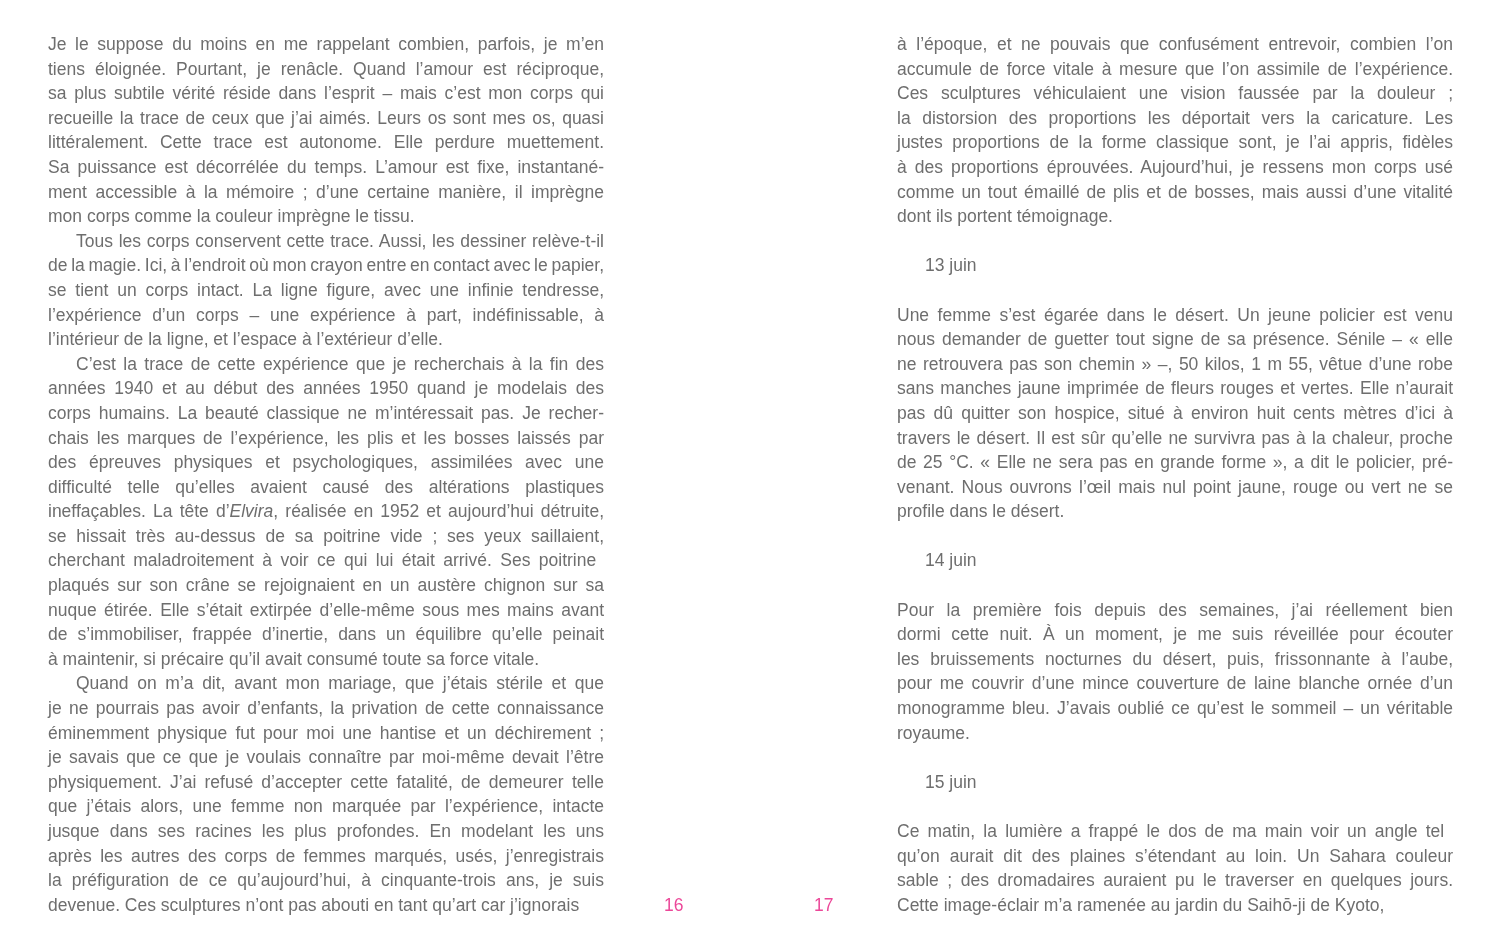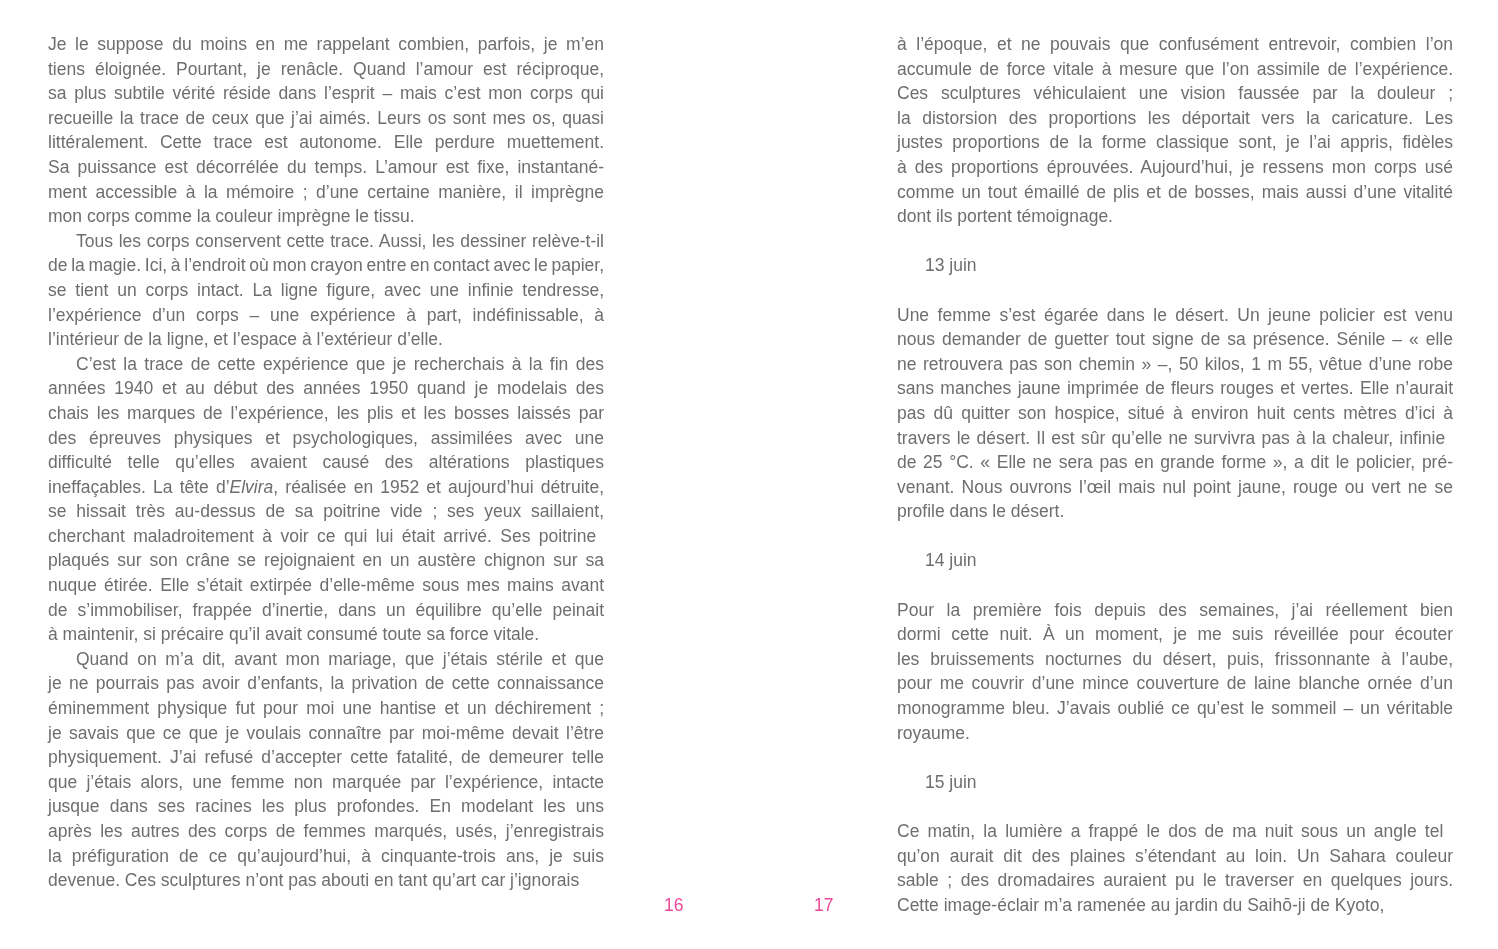--- a/index.html
+++ b/index.html
@@ -44,20 +44,21 @@
     <div class="para">
       <div class="line j ind"><span class="ls" style="word-spacing: 0.847222px;">Tous les corps conservent cette trace. Aussi, les dessiner relève-t-il</span></div>
       <div class="line j"><span class="ls" style="word-spacing: -1.14286px;">de la magie. Ici, à l’endroit où mon crayon entre en contact avec le papier,</span></div>
       <div class="line j"><span class="ls" style="word-spacing: 3.93892px;">se tient un corps intact. La ligne figure, avec une infinie tendresse,</span></div>
       <div class="line j"><span class="ls" style="word-spacing: 5.89236px;">l’expérience d’un corps – une expérience à part, indéfinissable, à</span></div>
       <div class="line last"><span class="ls">l’intérieur de la ligne, et l’espace à l’extérieur d’elle.</span></div>
     </div>
     <div class="para">
       <div class="line j ind"><span class="ls" style="word-spacing: 2.57552px;">C’est la trace de cette expérience que je recherchais à la fin des</span></div>
       <div class="line j"><span class="ls" style="word-spacing: 3.92898px;">années 1940 et au début des années 1950 quand je modelais des</span></div>
+      <div class="line j"><span class="ls" style="word-spacing: 3.09028px;">corps humains. La beauté classique ne m’intéressait pas. Je recher-</span></div>
       <div class="line j"><span class="ls" style="word-spacing: 3.05966px;">chais les marques de l’expérience, les plis et les bosses laissés par</span></div>
       <div class="line j"><span class="ls" style="word-spacing: 7.85714px;">des épreuves physiques et psychologiques, assimilées avec une</span></div>
       <div class="line j"><span class="ls" style="word-spacing: 10.8192px;">difficulté telle qu’elles avaient causé des altérations plastiques</span></div>
       <div class="line j"><span class="ls" style="word-spacing: 2.25px;"><span>ineffaçables. La tête d’</span><em>Elvira</em><span>, réalisée en 1952 et aujourd’hui détruite,</span></span></div>
       <div class="line j"><span class="ls" style="word-spacing: 5.00426px;">se hissait très au-dessus de sa poitrine vide ; ses yeux saillaient,</span></div>
       <div class="line j"><span class="ls" style="word-spacing: 3.55938px;">cherchant maladroitement à voir ce qui lui était arrivé. Ses poitrine</span></div>
       <div class="line j"><span class="ls" style="word-spacing: 3.14062px;">plaqués sur son crâne se rejoignaient en un austère chignon sur sa</span></div>
       <div class="line j"><span class="ls" style="word-spacing: 2.55035px;">nuque étirée. Elle s’était extirpée d’elle-même sous mes mains avant</span></div>
       <div class="line j"><span class="ls" style="word-spacing: 5.17383px;">de s’immobiliser, frappée d’inertie, dans un équilibre qu’elle peinait</span></div>
       <div class="line last"><span class="ls">à maintenir, si précaire qu’il avait consumé toute sa force vitale.</span></div>
@@ -86,37 +87,37 @@
       <div class="line j"><span class="ls" style="word-spacing: 2.15495px;">comme un tout émaillé de plis et de bosses, mais aussi d’une vitalité</span></div>
       <div class="line last"><span class="ls">dont ils portent témoignage.</span></div>
     </div>
     <div class="heading">13 juin</div>
     <div class="para">
       <div class="line j"><span class="ls" style="word-spacing: 3.58665px;">Une femme s’est égarée dans le désert. Un jeune policier est venu</span></div>
       <div class="line j"><span class="ls" style="word-spacing: 2.14714px;">nous demander de guetter tout signe de sa présence. Sénile – « elle</span></div>
       <div class="line j"><span class="ls" style="word-spacing: 1.63616px;">ne retrouvera pas son chemin » –, 50 kilos, 1 m 55, vêtue d’une robe</span></div>
       <div class="line j"><span class="ls" style="word-spacing: 1.51719px;">sans manches jaune imprimée de fleurs rouges et vertes. Elle n’aurait</span></div>
       <div class="line j"><span class="ls" style="word-spacing: 3.36979px;">pas dû quitter son hospice, situé à environ huit cents mètres d’ici à</span></div>
-      <div class="line j"><span class="ls" style="word-spacing: 1.39183px;">travers le désert. Il est sûr qu’elle ne survivra pas à la chaleur, infinie</span></div>
+      <div class="line j"><span class="ls" style="word-spacing: 1.39183px;">travers le désert. Il est sûr qu’elle ne survivra pas à la chaleur, proche</span></div>
       <div class="line j"><span class="ls" style="word-spacing: 1.78516px;">de 25 °C. « Elle ne sera pas en grande forme », a dit le policier, pré-</span></div>
       <div class="line j"><span class="ls" style="word-spacing: 2.3151px;">venant. Nous ouvrons l’œil mais nul point jaune, rouge ou vert ne se</span></div>
       <div class="line last"><span class="ls">profile dans le désert.</span></div>
     </div>
     <div class="heading">14 juin</div>
     <div class="para">
       <div class="line j"><span class="ls" style="word-spacing: 7.73611px;">Pour la première fois depuis des semaines, j’ai réellement bien</span></div>
       <div class="line j"><span class="ls" style="word-spacing: 5.53693px;">dormi cette nuit. À un moment, je me suis réveillée pour écouter</span></div>
       <div class="line j"><span class="ls" style="word-spacing: 5.9043px;">les bruissements nocturnes du désert, puis, frissonnante à l’aube,</span></div>
       <div class="line j"><span class="ls" style="word-spacing: 2.77656px;">pour me couvrir d’une mince couverture de laine blanche ornée d’un</span></div>
       <div class="line j"><span class="ls" style="word-spacing: 2.19844px;">monogramme bleu. J’avais oublié ce qu’est le sommeil – un véritable</span></div>
       <div class="line last"><span class="ls">royaume.</span></div>
     </div>
     <div class="heading">15 juin</div>
     <div class="para">
-      <div class="line j"><span class="ls" style="word-spacing: 3.30469px;">Ce matin, la lumière a frappé le dos de ma nuit sous un angle tel</span></div>
+      <div class="line j"><span class="ls" style="word-spacing: 3.30469px;">Ce matin, la lumière a frappé le dos de ma main voir un angle tel</span></div>
       <div class="line j"><span class="ls" style="word-spacing: 5.00938px;">qu’on aurait dit des plaines s’étendant au loin. Un Sahara couleur</span></div>
       <div class="line j"><span class="ls" style="word-spacing: 3.65313px;">sable ; des dromadaires auraient pu le traverser en quelques jours.</span></div>
       <div class="line last"><span class="ls">Cette image-éclair m’a ramenée au jardin du Saihō-ji de Kyoto,</span></div>
     </div>
   </div>
 
 <div id="pn-left" class="pagenum">16</div>
 <div id="pn-right" class="pagenum">17</div>
 
 </body></html>

